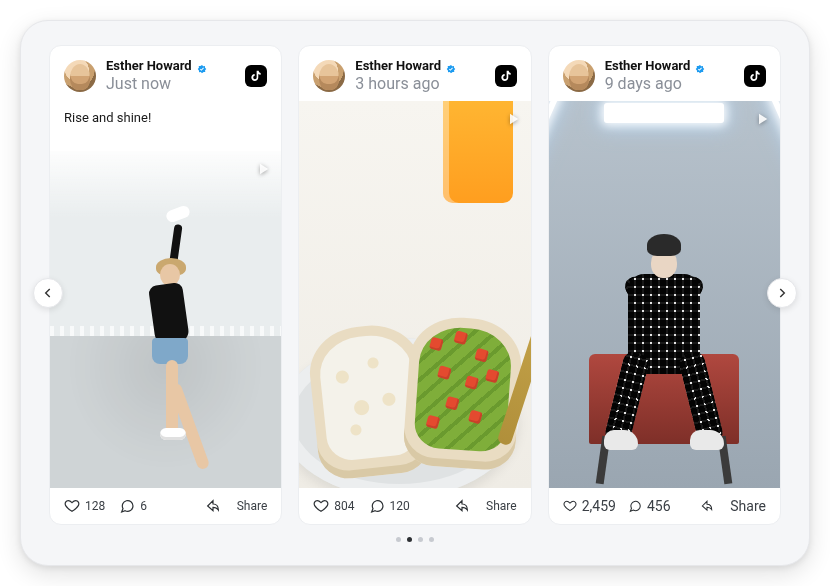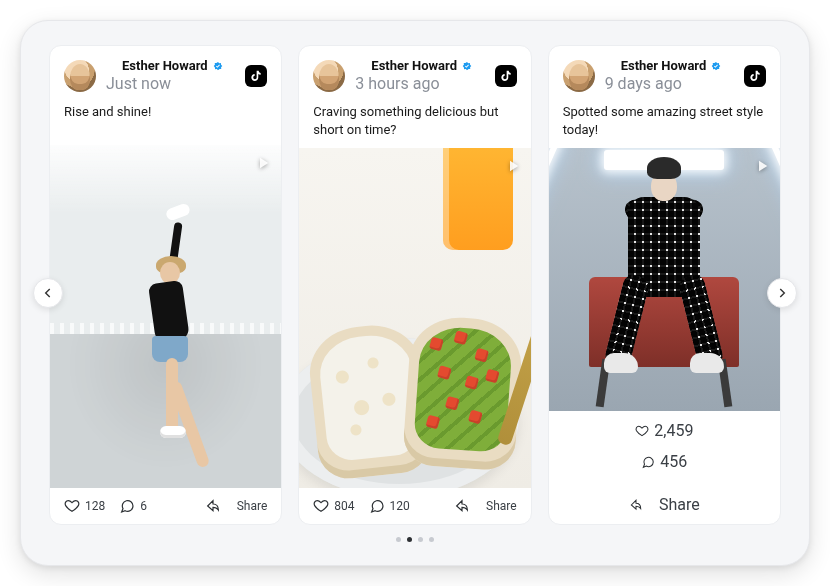--- a/index.html
+++ b/index.html
@@ -52,36 +52,37 @@
   }
   .avatar::after{
     content:"";
     position:absolute;
     left:6px; top:4px; width:20px; height:26px;
     background: linear-gradient(180deg,#e7c49a 0 45%, #d2a474 45% 100%);
     border-radius: 50% 50% 40% 40%;
     box-shadow: inset 0 -6px 0 0 #b5895c;
   }
   .user-block { flex: 1 1 auto; min-width: 0; }
-  .username-row { display: flex; align-items: flex-start; gap: 4px; margin-left: 16px; }
+  .username-row { display: flex; align-items: flex-end; gap: 4px; }
   .username { font-weight: 700; font-size: 13px; color: #111; }
   .verified { width: 12px; height: 12px; color: #1d9bf0; }
   .timestamp { font-size: 16px; color: #8a8f98; margin-top: 1px; }
   .platform-badge {
     width: 22px; height: 22px; border-radius: 6px;
     background: #000;
     display: flex; align-items: center; justify-content: center;
     flex-shrink: 0;
   }
   .caption {
     padding: 2px 14px 10px 14px;
     font-size: 13px;
     line-height: 1.35;
     color: #1a1a1a;
     min-height: 44px;
+    margin-top: 6px;
   }
   .media {
     position: relative;
     flex: 1 1 auto;
     background: #ddd;
     overflow: hidden;
   }
   .play-badge {
     position: absolute;
     top: 8px; right: 8px;
@@ -91,21 +92,21 @@
     filter: drop-shadow(0 1px 2px rgba(0,0,0,0.4));
   }
   .card-footer {
     display: flex;
     align-items: center;
     padding: 10px 14px;
     gap: 14px;
     font-size: 12px;
     color: #3a3f45;
   }
-  .card-footer.small { font-size: 16px; gap: 12px; flex-direction: column; }
+  .card-footer.small { font-size: 14px; gap: 12px; }
   .stat { display: flex; align-items: center; gap: 5px; cursor: pointer; }
   .stat svg { width: 16px; height: 16px; }
   .card-footer.small .stat svg { width: 14px; height: 14px; }
   .spacer { flex: 1 1 auto; }
   .share { display: flex; align-items: center; gap: 16px; cursor: pointer; }
 
   
   .nav-btn {
     position: absolute;
     top: 50%;
@@ -413,21 +414,20 @@
             </span>
           </div>
           <div class="timestamp">3 hours ago</div>
         </div>
         <div class="platform-badge">
           <svg viewBox="0 0 24 24" width="14" height="14">
               <path fill="#fff" d="M16.5 3c.3 1.9 1.5 3.4 3.5 3.8v3c-1.5.1-2.9-.3-4.1-1.1v5.7c0 3.5-2.8 6.1-6.1 6.1C6.6 20.5 4 17.9 4 14.6c0-3.2 2.5-5.9 5.7-6.1v3.1c-1.3.2-2.4 1.3-2.4 2.9 0 1.6 1.3 2.9 2.9 2.9s2.9-1.3 2.9-2.9V3h3.4z"></path>
             </svg>
         </div>
       </header>
-      <div class="caption">Craving something delicious but short on time?</div>
       <div class="media art2">
         <div class="juice"></div>
         <div class="plate"></div>
         <div class="toast a">
             <div class="spread"></div>
             <div class="crumble"></div>
           </div>
         <div class="toast b">
             <div class="spread"></div>
           <span class="tomato" style="left:20px; top:22px;"></span>
@@ -483,21 +483,20 @@
             </span>
           </div>
           <div class="timestamp">9 days ago</div>
         </div>
         <div class="platform-badge">
           <svg viewBox="0 0 24 24" width="14" height="14">
               <path fill="#fff" d="M16.5 3c.3 1.9 1.5 3.4 3.5 3.8v3c-1.5.1-2.9-.3-4.1-1.1v5.7c0 3.5-2.8 6.1-6.1 6.1C6.6 20.5 4 17.9 4 14.6c0-3.2 2.5-5.9 5.7-6.1v3.1c-1.3.2-2.4 1.3-2.4 2.9 0 1.6 1.3 2.9 2.9 2.9s2.9-1.3 2.9-2.9V3h3.4z"></path>
             </svg>
         </div>
       </header>
-      <div class="caption">Spotted some amazing street style today!</div>
       <div class="media art3">
         <span class="neon n3"></span>
         <span class="neon n1"></span>
         <span class="neon n2"></span>
         <div class="chair"></div>
         <div class="person">
           <div class="armp armL"></div>
             <div class="armp armR"></div>
           <div class="body"></div>
           <div class="headp"></div>

